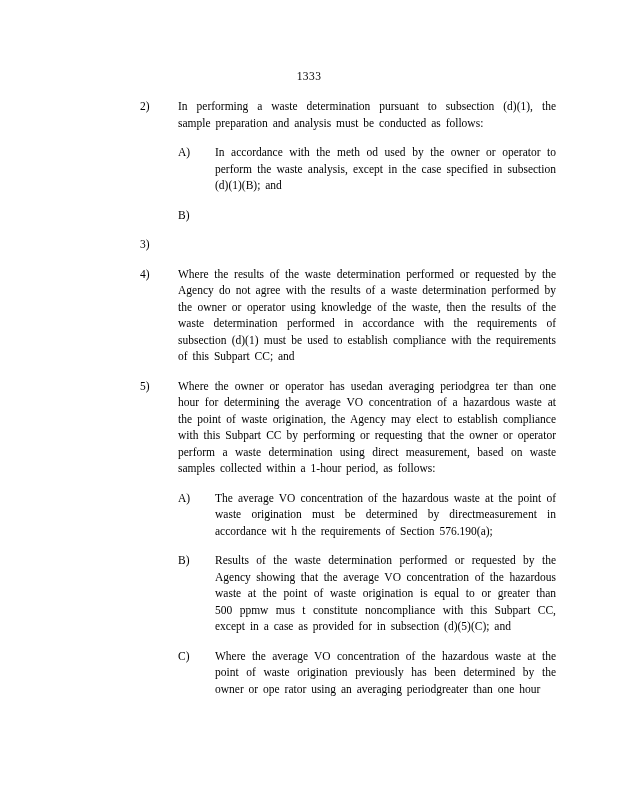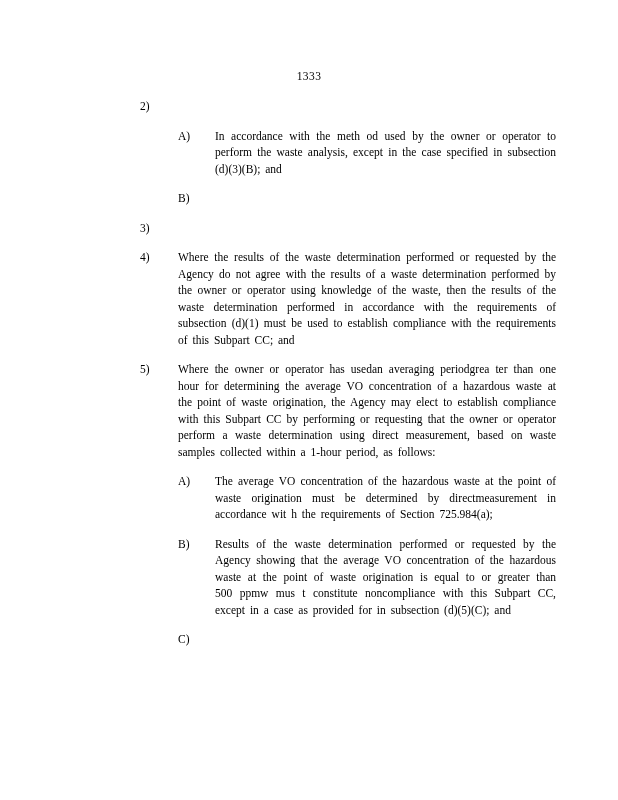--- a/index.html
+++ b/index.html
@@ -82,25 +82,26 @@
 <body>
 
 <div class="page">
 
   <div class="page-number">1333</div>
 
   <div class="body-block">
 
     <div class="item lvl1">
       <div class="marker">2)</div>
+      <div class="text">In performing   a waste determination    pursuant  to subsection   (d)(1),  the sample  preparation    and analysis  must be conducted   as follows:</div>
     </div>
 
     <div class="item lvl2">
       <div class="marker">A)</div>
-      <div class="text">In accordance    with the meth od used  by the owner  or operator   to perform   the waste  analysis,  except  in the case specified   in subsection    (d)(3)(B);   and</div>
+      <div class="text">In accordance    with the meth od used  by the owner  or operator   to perform   the waste  analysis,  except  in the case specified   in subsection    (d)(1)(B);   and</div>
     </div>
 
     <div class="item lvl2">
       <div class="marker">B)</div>
     </div>
 
     <div class="item lvl1">
       <div class="marker">3)</div>
     </div>
 
@@ -109,26 +110,27 @@
       <div class="text">Where  the results  of the waste determination    performed   or requested   by the Agency  do not agree  with the results  of a waste  determination performed    by the owner  or operator   using knowledge   of the waste,  then the results  of the waste determination    performed   in accordance    with the requirements   of subsection   (d)(1)  must be used to establish  compliance with  the requirements    of this Subpart  CC; and</div>
     </div>
 
     <div class="item lvl1">
       <div class="marker">5)</div>
       <div class="text">Where  the owner  or operator  has usedan averaging   periodgrea      ter than one hour  for determining   the average  VO concentration    of a hazardous waste  at the point of waste  origination,   the Agency  may elect to establish compliance   with this Subpart  CC by performing   or requesting   that the owner  or operator   perform  a waste determination    using direct measurement,    based  on waste samples  collected   within  a 1-hour period,  as follows:</div>
     </div>
 
     <div class="item lvl2">
       <div class="marker">A)</div>
-      <div class="text">The average  VO concentration    of the hazardous   waste at the point of waste  origination  must be determined   by directmeasurement        in accordance    wit h the requirements    of Section   725.984(a);</div>
+      <div class="text">The average  VO concentration    of the hazardous   waste at the point of waste  origination  must be determined   by directmeasurement        in accordance    wit h the requirements    of Section   576.190(a);</div>
     </div>
 
     <div class="item lvl2">
       <div class="marker">B)</div>
       <div class="text">Results  of the waste determination    performed   or requested   by the Agency  showing  that the average   VO concentration    of the hazardous   waste  at the point of waste  origination  is equal to or greater  than 500  ppmw  mus t constitute   noncompliance    with this Subpart  CC, except  in a case as provided   for in subsection (d)(5)(C);   and</div>
     </div>
 
     <div class="item lvl2">
       <div class="marker">C)</div>
+      <div class="text">Where  the average  VO concentration    of the hazardous   waste at the point  of waste  origination   previously   has been  determined   by the owner  or ope rator  using  an averaging   periodgreater    than one hour</div>
     </div>
 
   </div>
 </div>
 
 </body></html>

